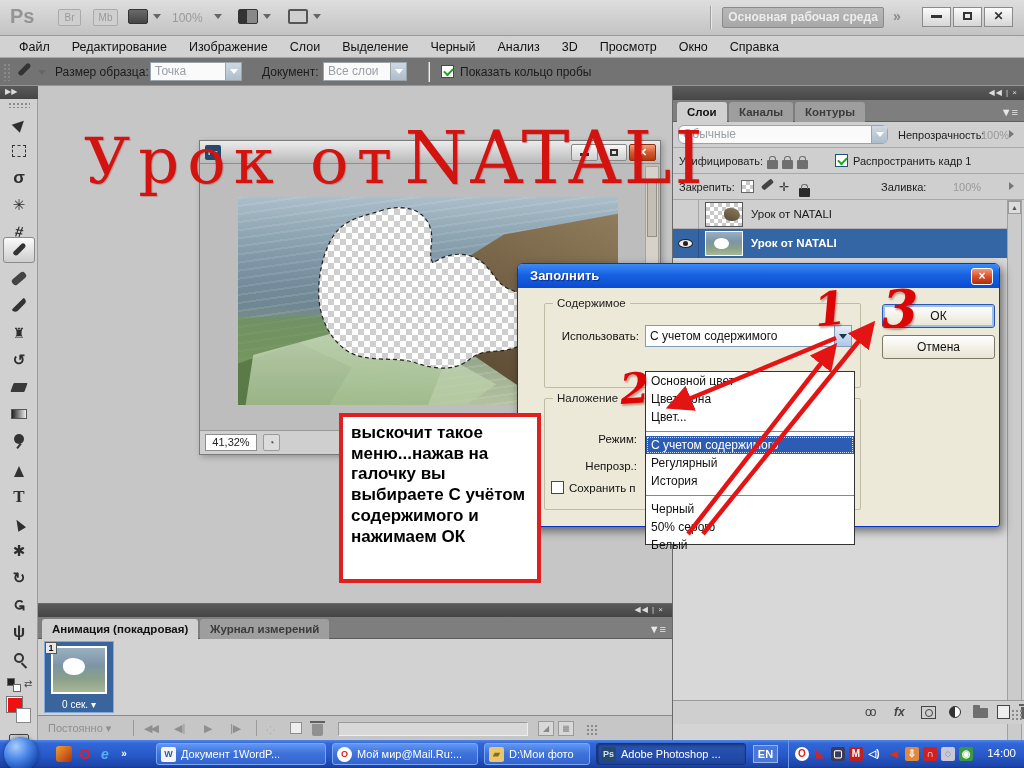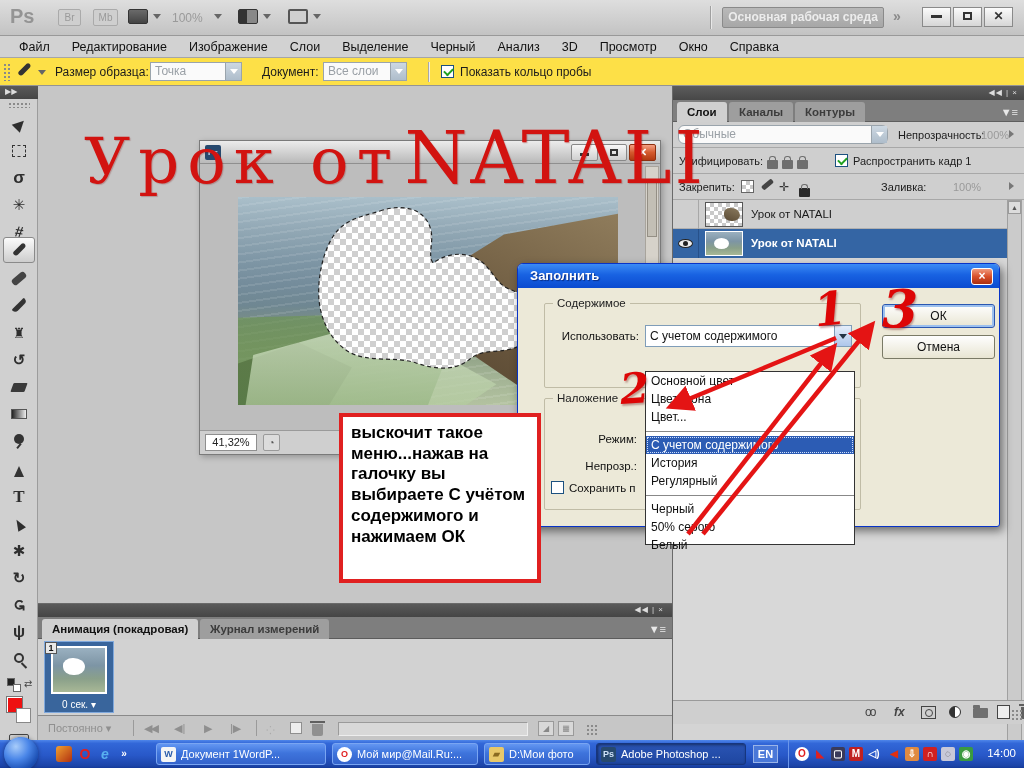--- a/index.html
+++ b/index.html
@@ -14,21 +14,21 @@
   .tb-ico { top:9px; width:20px; height:15px; background:linear-gradient(180deg,#6a6a6a,#444); border:1px solid #333; border-radius:2px; }
   .tb-ico.outline { background:#cfcfcf; border:2px solid #555; }
   .tri-d { width:0; height:0; border:4px solid transparent; border-top:5px solid #666; display:inline-block; }
   .graytxt { color:#9a9a9a; }
   .workspace-btn { left:722px; top:7px; width:162px; height:21px; background:linear-gradient(180deg,#b9b9b9,#a7a7a7); border:1px solid #8a8a8a; border-radius:2px; color:#ececec; font-weight:bold; font-size:12px; text-align:center; line-height:19px; }
   .winbtn { top:7px; width:29px; height:20px; background:linear-gradient(180deg,#fbfbfb,#d6d6d6); border:1px solid #8a8a8a; text-align:center; line-height:17px; font-size:12px; color:#333; font-weight:bold; }
 
   
   #menubar { left:0; top:36px; width:1024px; height:22px; background:#d2d2d2; border-bottom:1px solid #a6a6a6; display:flex; align-items:center; padding-left:8px; z-index:20; }
   #menubar .mi { font-size:12.5px; color:#111; padding:0 11px; }
-  #optionsbar { left:0; top:58px; width:1024px; height:28px; background:#fde047; border-bottom:1px solid #949494; z-index:20; }
+  #optionsbar { left:0; top:58px; width:1024px; height:28px; background:#737373; border-bottom:1px solid #949494; z-index:20; }
   .grip { background-image:radial-gradient(#8a8a8a 1px, transparent 1px); background-size:4px 4px; }
   .olabel { font-size:12px; color:#1c1c1c; }
   .combo { background:#fafafa; border:1px solid #9aa4ac; height:19px; font-size:12px; color:#9aa0a6; padding:1px 4px; }
   .combo-arrow { position:absolute; right:0; top:0; width:16px; height:17px; background:linear-gradient(180deg,#cdd8e2,#aebdcb); border-left:1px solid #9aa4ac; }
   .combo-arrow:after { content:""; position:absolute; left:4px; top:6px; width:0; height:0; border:4px solid transparent; border-top:5px solid #fff; }
   .xp-check { width:13px; height:13px; background:#fff; border:1px solid #1c5180; position:relative; }
   .xp-check.on:after { content:""; position:absolute; left:2px; top:2px; width:7px; height:4px; border-left:2px solid #21a121; border-bottom:2px solid #21a121; transform:rotate(-45deg); }
 
   
   #toolbar { left:0; top:86px; width:38px; height:654px; background:#d0d0d0; border-right:1px solid #9c9c9c; z-index:8; }
@@ -380,22 +380,22 @@
     <div class="dlabel" style="left:26px;top:145px;width:90px;text-align:right;">Режим:</div>
     <div class="dlabel" style="left:26px;top:172px;width:90px;text-align:right;">Непрозр.:</div>
     <div class="abs xp-check" style="left:30px;top:193px;"></div>
     <div class="dlabel" style="left:48px;top:194px;width:74px;overflow:hidden;white-space:nowrap;">Сохранить п</div>
     <div id="droplist">
       <div class="dli">Основной цвет</div>
       <div class="dli">Цвет фона</div>
       <div class="dli">Цвет...</div>
       <div class="dsep"></div>
       <div class="dli sel">С учетом содержимого</div>
+      <div class="dli">Регулярный</div>
       <div class="dli">История</div>
-      <div class="dli">Регулярный</div>
       <div class="dsep"></div>
       <div class="dli">Черный</div>
       <div class="dli">50% серого</div>
       <div class="dli">Белый</div>
     </div>
   </div>
 </div>
 
 <div id="notebox" class="abs">выскочит такое меню...нажав на галочку вы выбираете  С учётом содержимого и нажимаем ОК</div>
 

